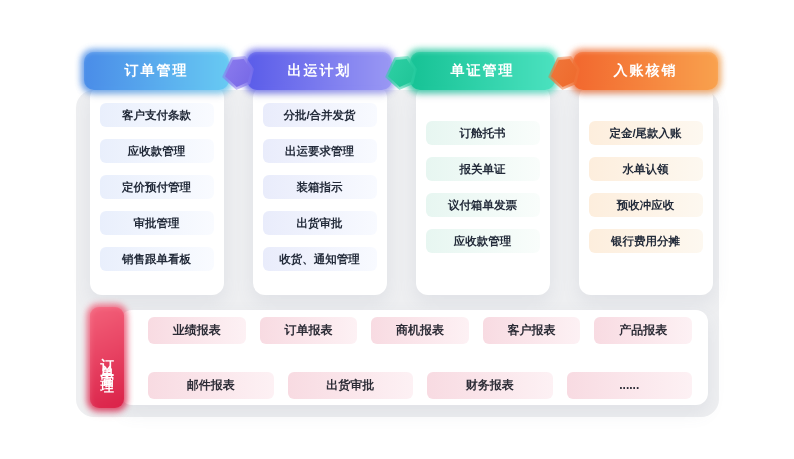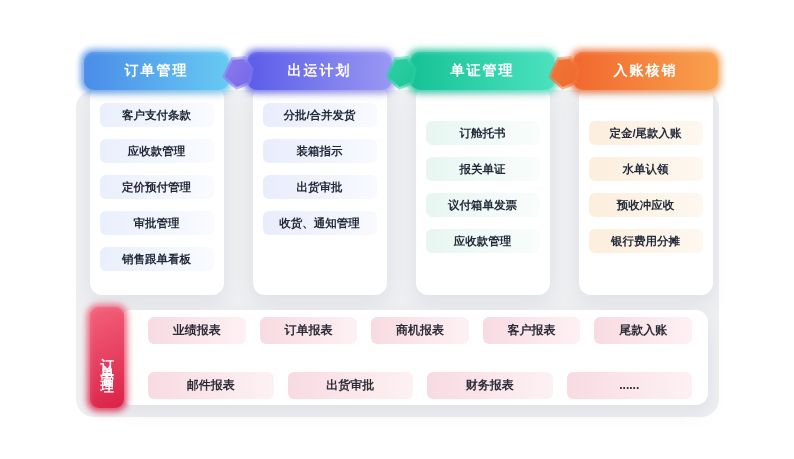--- a/index.html
+++ b/index.html
@@ -119,20 +119,21 @@
         <div class="item">销售跟单看板</div>
       </div>
     </div>
 
     <div class="col" style="--g1: #5a5ce9; --g2: #9b99f4; --i1: #e9ecfb; --i2: #f8faff;">
       <div class="hdr">
           <span>出运计划</span>
         </div>
       <div class="card">
         <div class="item">分批/合并发货</div>
+        <div class="item">出运要求管理</div>
         <div class="item">装箱指示</div>
         <div class="item">出货审批</div>
         <div class="item">收货、通知管理</div>
       </div>
     </div>
 
     <div class="col" style="--g1: #16c295; --g2: #4ce2c0; --i1: #e7f6f1; --i2: #f9fdfb;">
       <div class="hdr">
           <span>单证管理</span>
         </div>
@@ -169,21 +170,21 @@
     <div class="halo"></div>
     <div class="shape"></div>
   </div>
 
   <div class="bottom-card">
     <div class="report-row">
       <div class="report">业绩报表</div>
       <div class="report">订单报表</div>
       <div class="report">商机报表</div>
       <div class="report">客户报表</div>
-      <div class="report">尾款入账</div>
+      <div class="report">产品报表</div>
     </div>
     <div class="report-row">
       <div class="report">邮件报表</div>
       <div class="report">出货审批</div>
       <div class="report">财务报表</div>
       <div class="report">......</div>
     </div>
   </div>
 
   <div class="vlabel" style="--g1: #f4627b; --g2: #da2148;">

